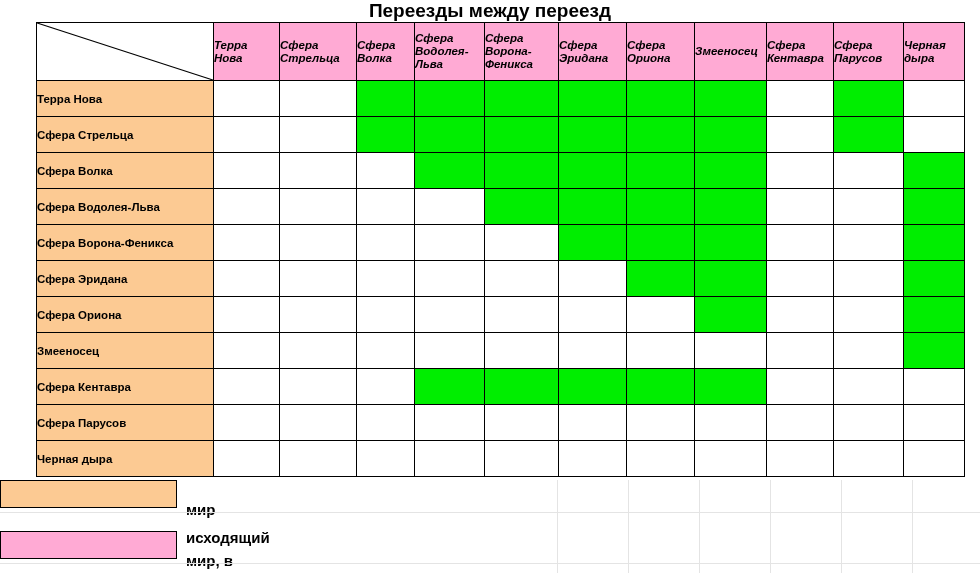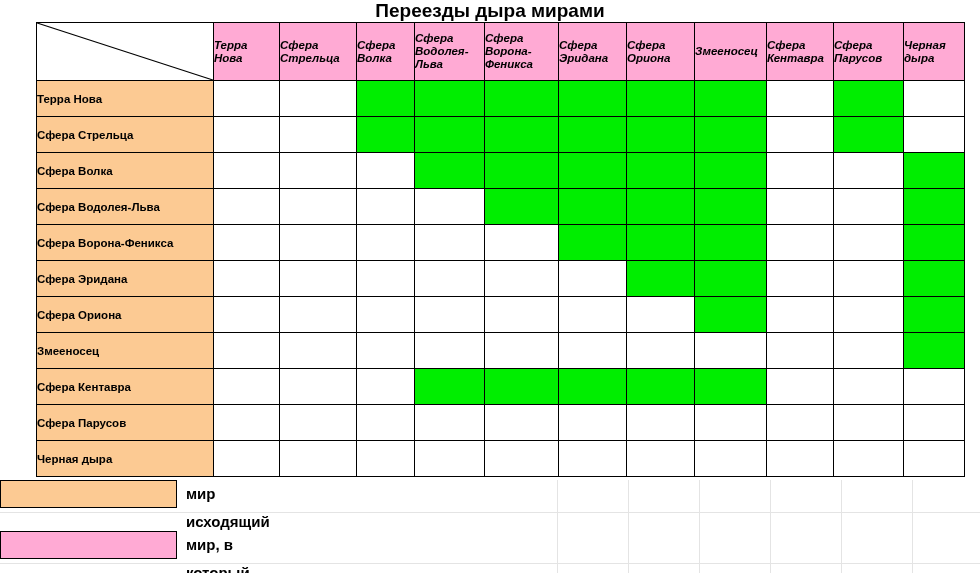--- a/index.html
+++ b/index.html
@@ -103,20 +103,21 @@
     border: 1px solid #000000;
     box-sizing: border-box;
   }
   .legend-label {
     position: absolute;
     left: 186px;
     font-weight: bold;
     font-size: 15px;
     color: #000000;
     line-height: 28px;
+    margin-top: 16px;
   }
   .sw-source { background: #fcca93; }
   .sw-target { background: #ffaad4; }
   
   .gridline-v {
     position: absolute;
     top: 480px;
     width: 1px;
     height: 93px;
     background: #e4e4e4;
@@ -127,21 +128,21 @@
     width: 980px;
     height: 1px;
     background: #e4e4e4;
   }
 </style>
 </head>
 <body>
 
 <div id="page">
 
-  <div class="title">Переезды дыра мирами</div>
+  <div class="title">Переезды между переезд</div>
 
   <table class="matrix">
     <thead>
       <tr>
         <td class="corner">
           <svg viewBox="0 0 177 58" preserveAspectRatio="none">
             <line x1="0" y1="0" x2="177" y2="58" stroke="#000000" stroke-width="1.2"></line>
           </svg>
         </td>
       <th class="colhead" style="width: 66px;">Терра Нова</th>

